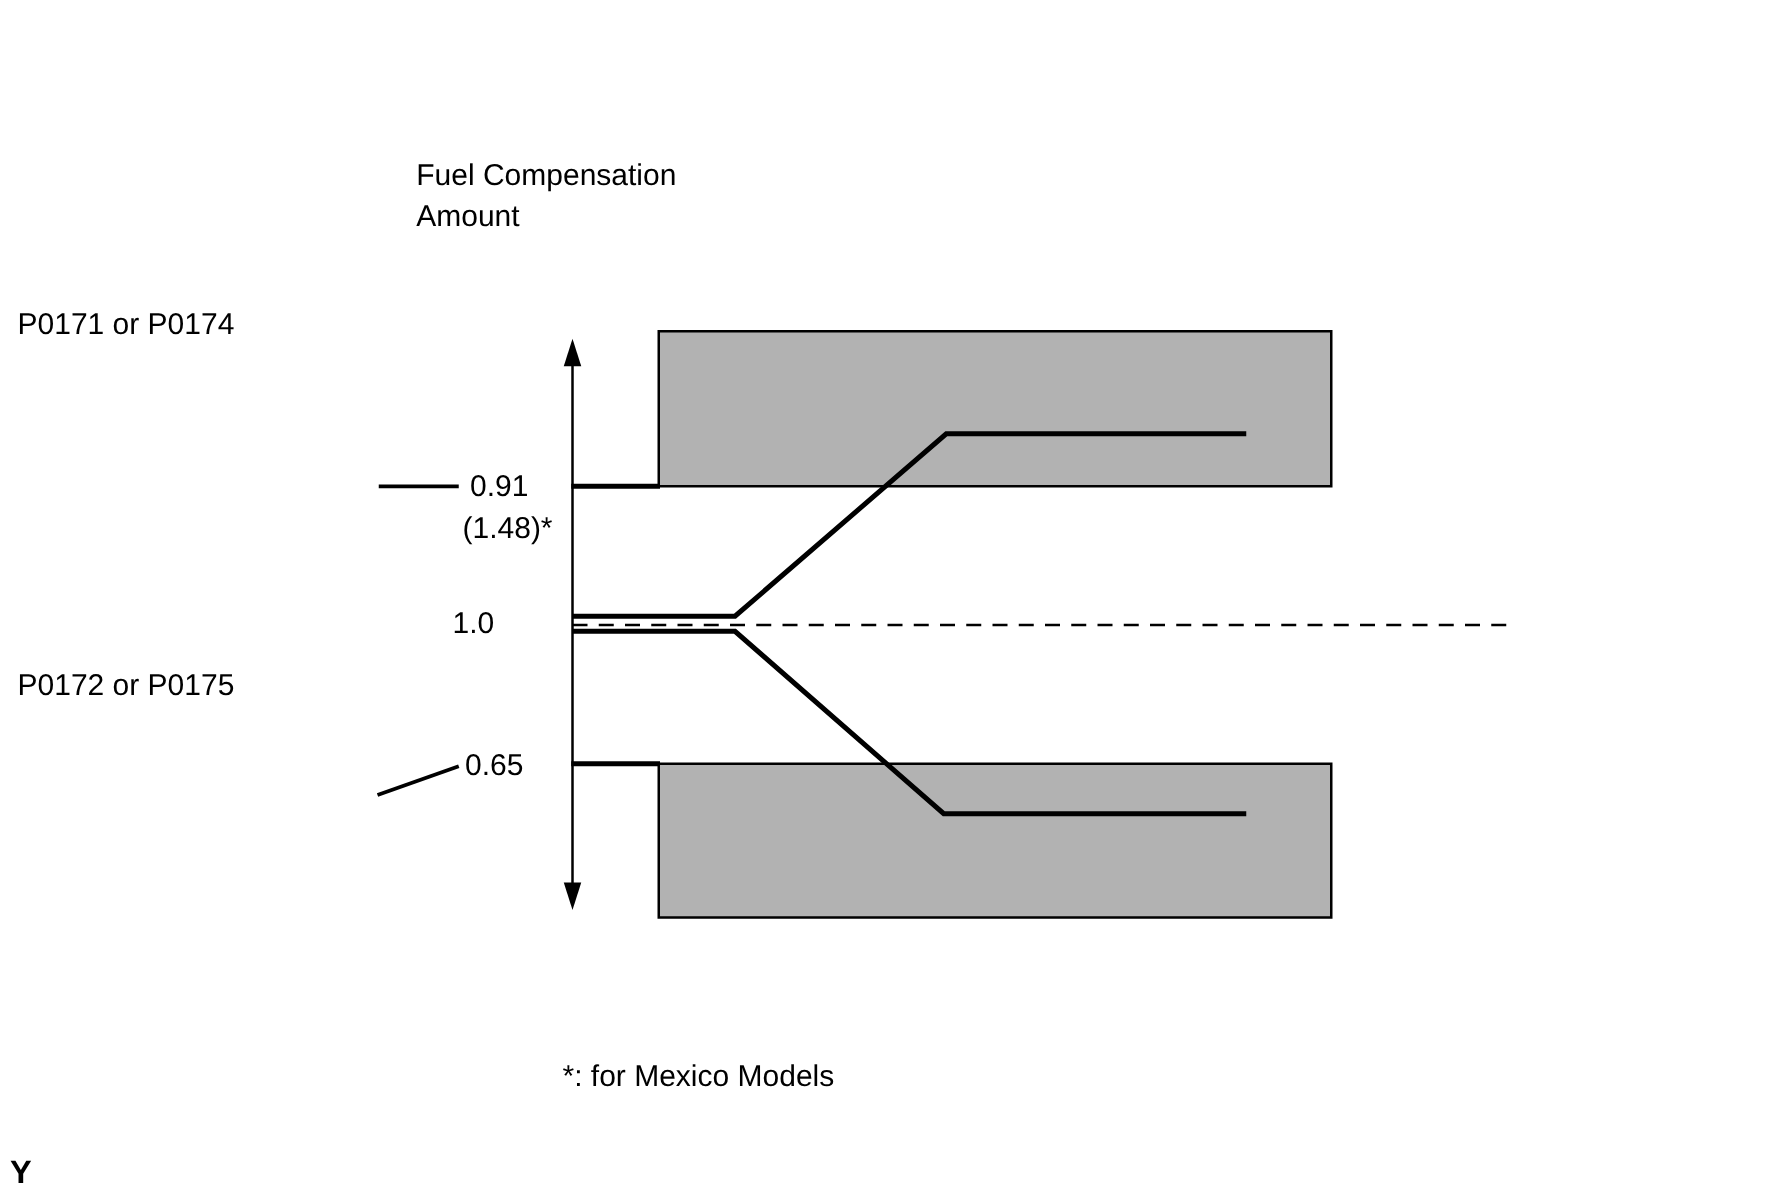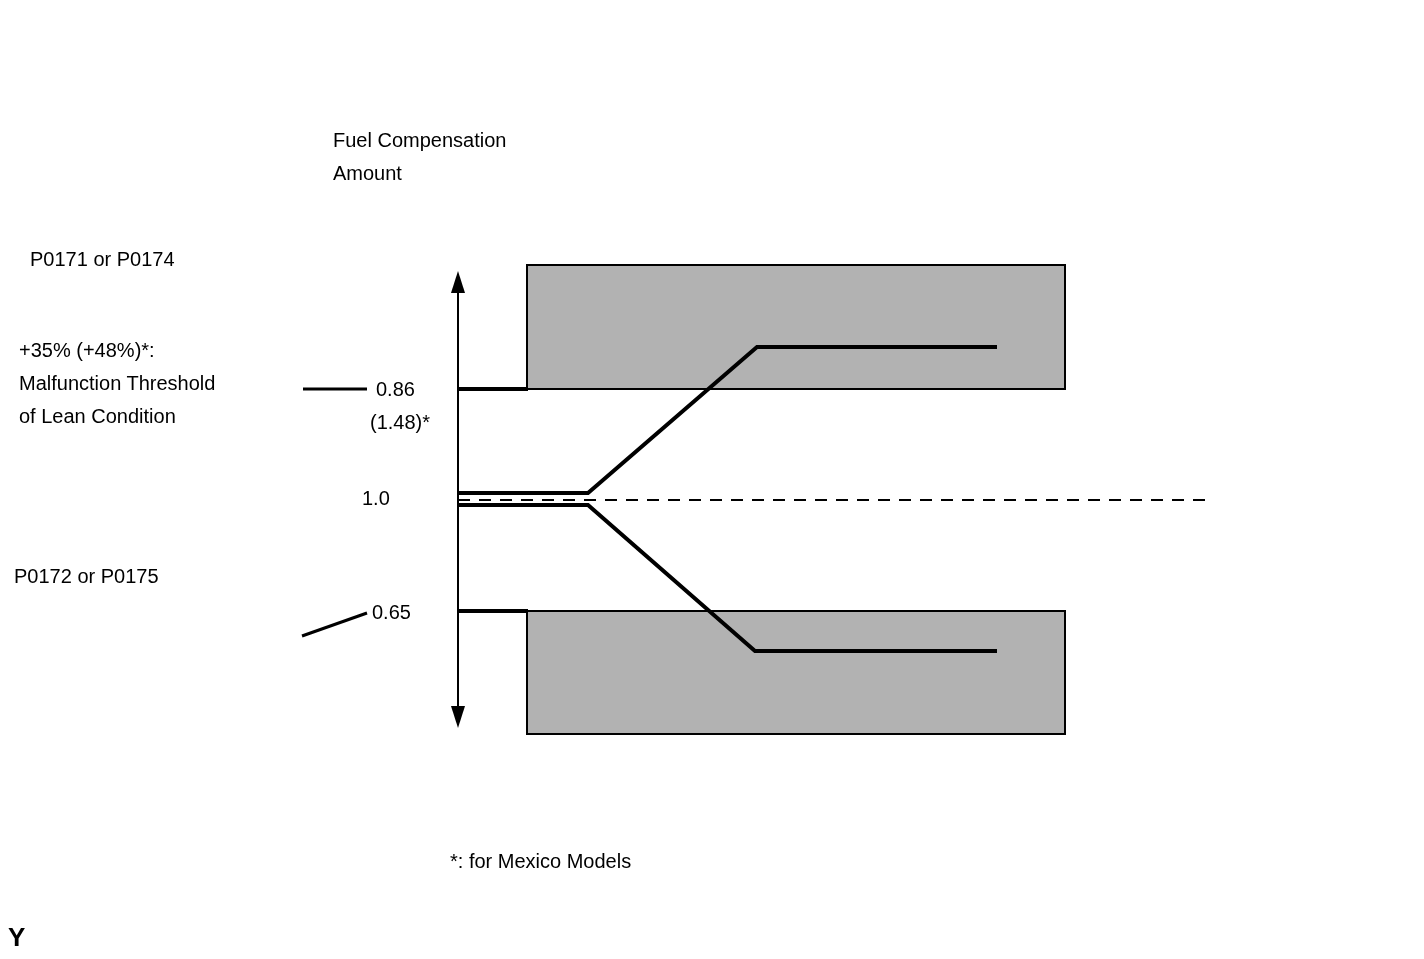--- a/index.html
+++ b/index.html
@@ -12,29 +12,29 @@
     color: #000000;
     overflow: hidden;
   }
   .diagram-svg {
     position: absolute;
     left: 0; top: 0;
     width: 1424px; height: 959px;
   }
   .t {
     position: absolute;
-    font-size: 20px;
+    font-size: 24px;
     line-height: 33px;
     white-space: pre-line;
     color: #000000;
   }
   .title       { left: 333px; top: 124px; }
-  .lean-codes  { left: 14px;  top: 243px; margin-left: 16px; }
+  .lean-codes  { left: 14px;  top: 243px; }
   .lean-thresh { left: 19px;  top: 334px; }
-  .rich-codes  { left: 14px;  top: 532px; margin-top: 28px; }
+  .rich-codes  { left: 14px;  top: 532px; }
   .rich-thresh { left: 44px;  top: 603px; }
   .tick-135    { left: 376px; top: 373px; }
   .tick-148    { left: 370px; top: 406px; }
   .tick-10     { left: 362px; top: 482px; }
   .tick-065    { left: 372px; top: 596px; text-align: center; }
   .footnote    { left: 450px; top: 845px; }
   .page-marker { left: 8px;   top: 922px; font-size: 26px; font-weight: bold; line-height: 30px; }
 </style>
 </head>
 <body>
@@ -59,27 +59,24 @@
     <polyline points="458,505 588,505 755,651 997,651" fill="none" stroke="#000000" stroke-width="4"></polyline>
 
     <line x1="303" y1="389" x2="367" y2="389" stroke="#000000" stroke-width="3"></line>
     <line x1="302" y1="636" x2="367" y2="613" stroke="#000000" stroke-width="3"></line>
   </svg>
 
   <div class="t title">Fuel Compensation
 Amount</div>
 
   <div class="t lean-codes">P0171 or P0174</div>
-  <div class="t lean-thresh">+35% (+48%)*:
-Malfunction Threshold
-of Lean Condition</div>
 
   <div class="t rich-codes">P0172 or P0175</div>
 
-  <div class="t tick-135">0.86</div>
+  <div class="t tick-135">0.91</div>
   <div class="t tick-148">(1.48)*</div>
   <div class="t tick-10">1.0</div>
   <div class="t tick-065">0.65</div>
 
   <div class="t footnote">*: for Mexico Models</div>
 
   <div class="t page-marker">Y</div>
 
 </div>
 

